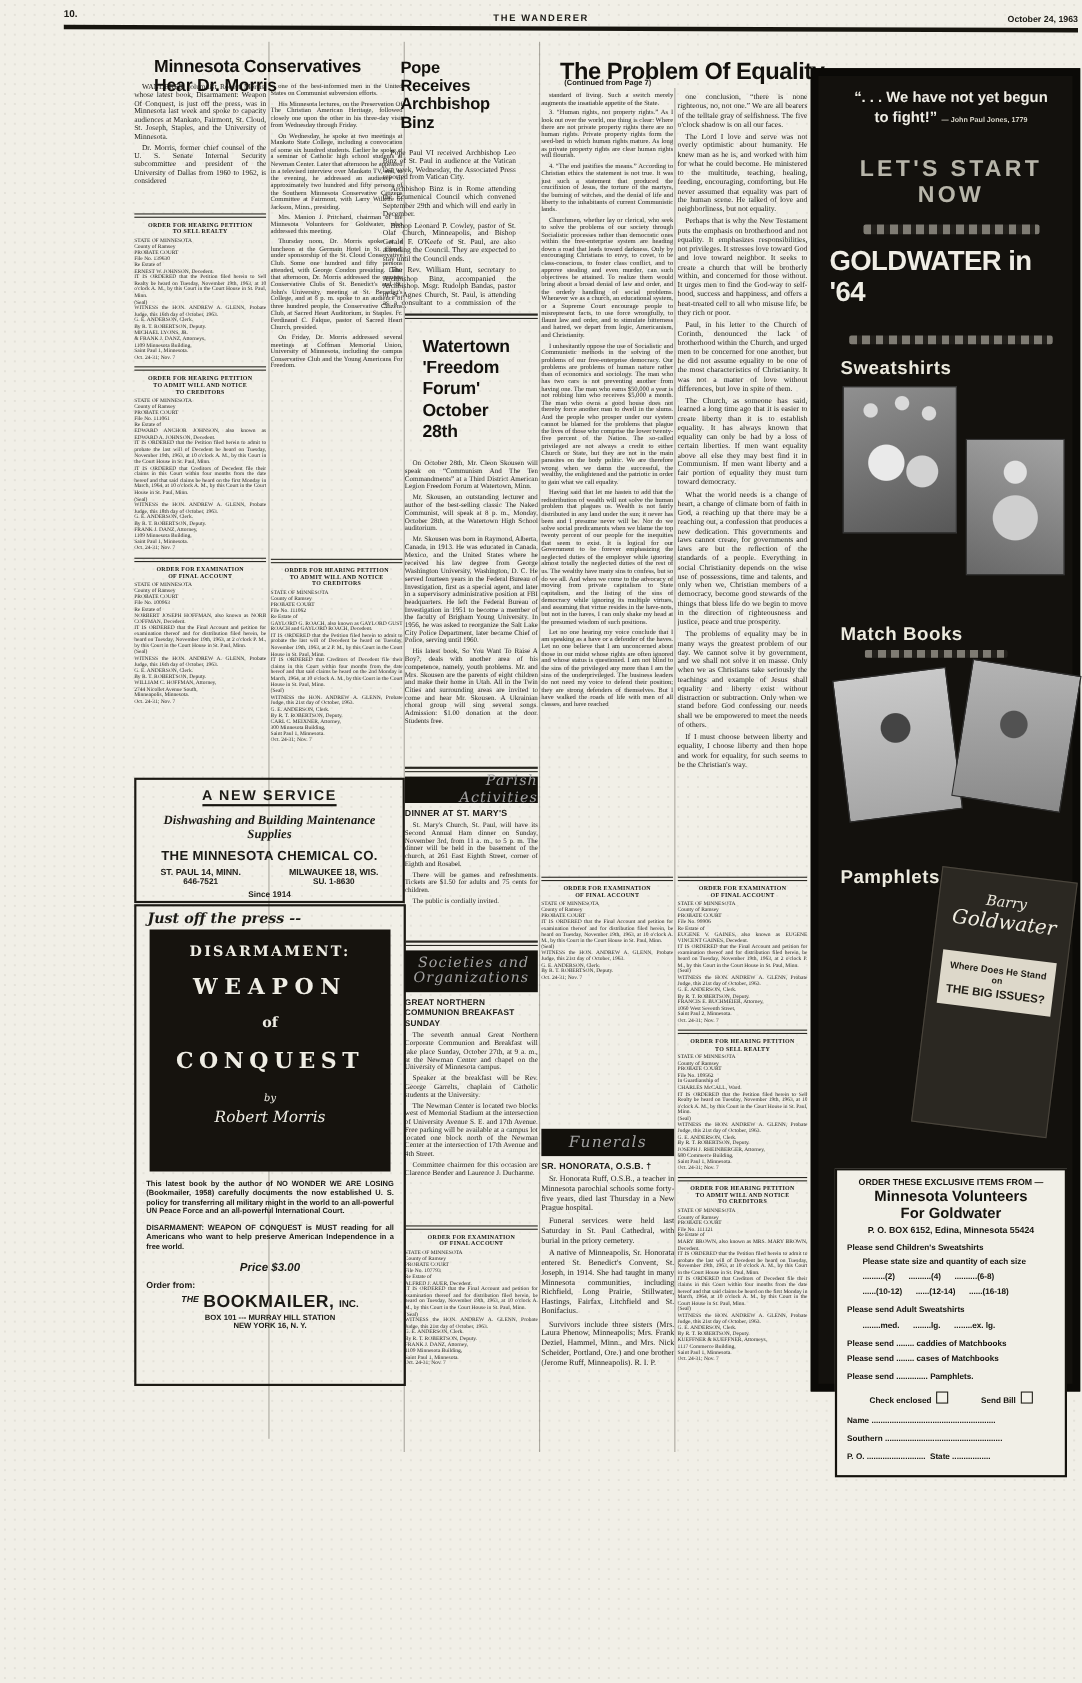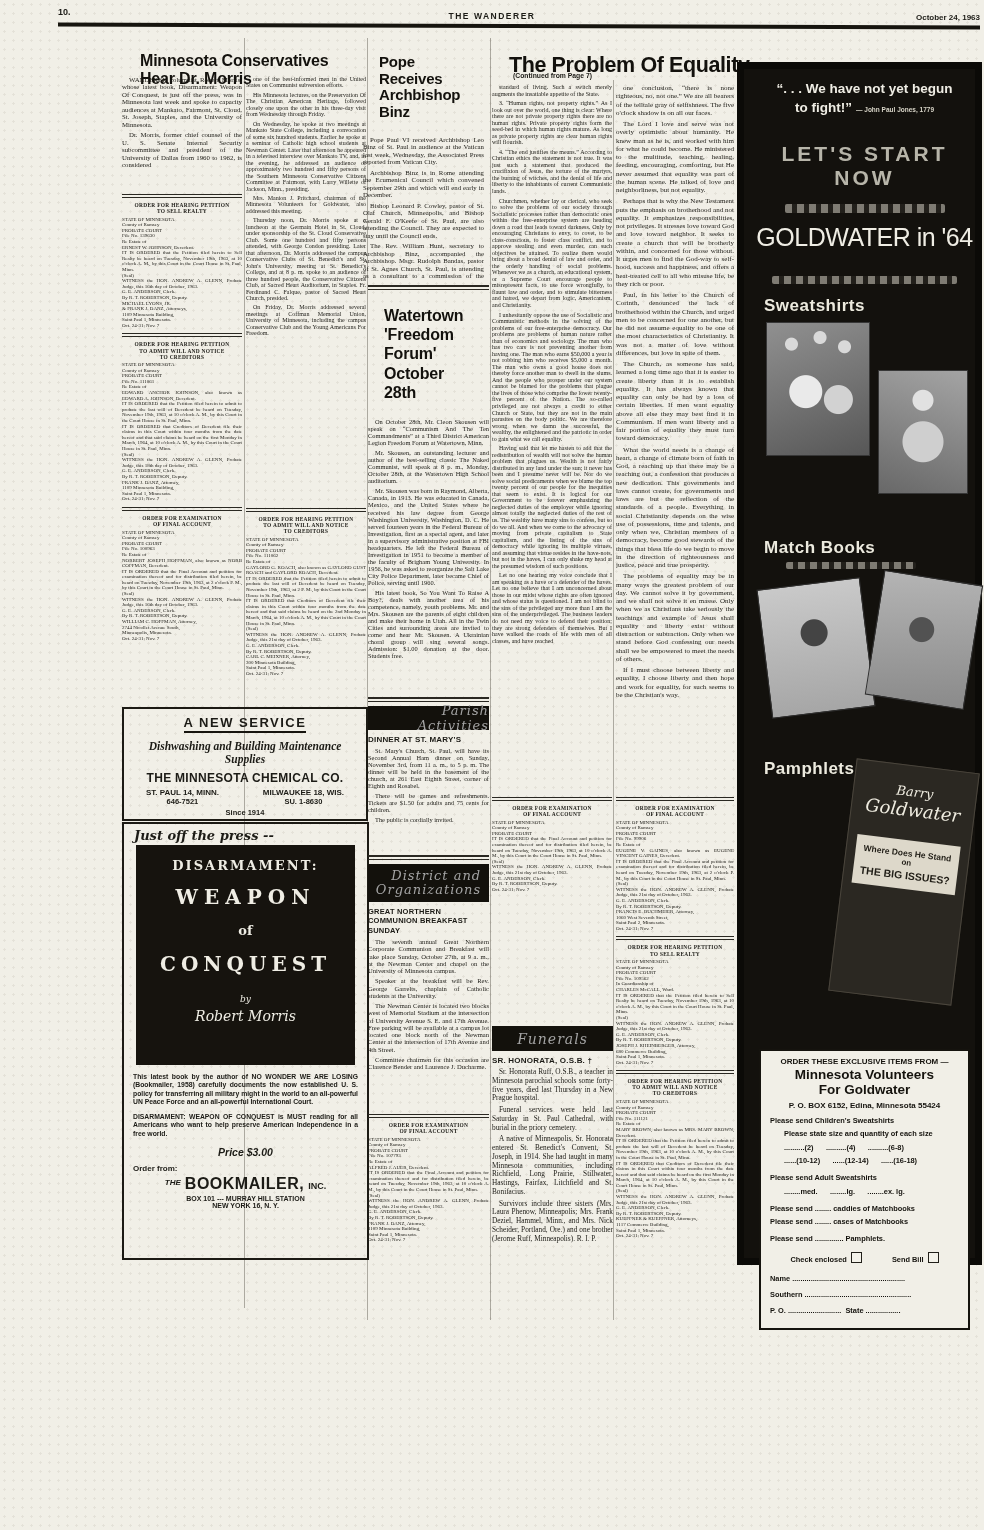--- a/index.html
+++ b/index.html
@@ -184,21 +184,21 @@
     <div class="sans" style="margin:6px 0 0 9px;font-size:8px;font-weight:bold;">Order from:</div>
     <div style="text-align:center;margin-top:2px;">
       <span class="sans" style="font-size:8px;font-weight:bold;font-style:italic;vertical-align:4px;">THE</span>
       <span class="sans" style="font-size:16px;font-weight:bold;letter-spacing:.5px;">BOOKMAILER,</span>
       <span class="sans" style="font-size:9px;font-weight:bold;">INC.</span>
     </div>
     <div class="sans" style="text-align:center;font-size:7px;font-weight:bold;margin-top:2px;">BOX 101 --- MURRAY HILL STATION</div>
     <div class="sans" style="text-align:center;font-size:7px;font-weight:bold;">NEW YORK 16, N. Y.</div>
   </div>
 
-  <div class="abs" style="left:363px;top:38px;width:121px;height:242px;overflow:hidden;">
+  <div class="abs" style="left:348px;top:38px;width:121px;height:242px;overflow:hidden;">
     <h2 class="hl" style="font-size:15px;">Pope Receives
 Archbishop Binz</h2>
     <div class="colbody" style="font-size:6.8px;line-height:1.1;margin-top:4px;">
         <p class="bp">Pope Paul VI received Archbishop Leo Binz of St. Paul in audience at the Vatican last week, Wednesday, the Associated Press reported from Vatican City.</p>
         <p class="bp">Archbishop Binz is in Rome attending the Ecumenical Council which convened September 29th and which will end early in December.</p>
         <p class="bp">Bishop Leonard P. Cowley, pastor of St. Olaf Church, Minneapolis, and Bishop Gerald F. O'Keefe of St. Paul, are also attending the Council. They are expected to stay until the Council ends.</p>
         <p class="bp">The Rev. William Hunt, secretary to Archbishop Binz, accompanied the Archbishop. Msgr. Rudolph Bandas, pastor of St. Agnes Church, St. Paul, is attending as a consultant to a commission of the Council.</p>
       </div>
   </div>
   <div class="abs" style="left:368px;top:282px;width:121px;height:410px;overflow:hidden;">
@@ -218,21 +218,21 @@
     <div class="secbox" style="height:24px;font-size:13px;">Parish Activities</div>
     <div class="subhead">DINNER AT ST. MARY'S</div>
     <div class="colbody" style="font-size:6.4px;line-height:1.1;">
         <p class="bp">St. Mary's Church, St. Paul, will have its Second Annual Ham dinner on Sunday, November 3rd, from 11 a. m., to 5 p. m. The dinner will be held in the basement of the church, at 261 East Eighth Street, corner of Eighth and Rosabel.</p>
         <p class="bp">There will be games and refreshments. Tickets are $1.50 for adults and 75 cents for children.</p>
         <p class="bp">The public is cordially invited.</p>
       </div>
   </div>
   <div class="abs" style="left:368px;top:852px;width:121px;height:258px;overflow:hidden;">
     <div class="drule"></div>
-    <div class="secbox" style="height:38px;font-size:13px;line-height:1.1;">District and
+    <div class="secbox" style="height:38px;font-size:13px;line-height:1.1;">Societies and
 Organizations</div>
     <div class="subhead" style="font-size:7.5px;line-height:1.25;">GREAT NORTHERN
 COMMUNION BREAKFAST
 SUNDAY</div>
     <div class="colbody" style="font-size:6.6px;line-height:1.1;">
         <p class="bp">The seventh annual Great Northern Corporate Communion and Breakfast will take place Sunday, October 27th, at 9 a. m., at the Newman Center and chapel on the University of Minnesota campus.</p>
         <p class="bp">Speaker at the breakfast will be Rev. George Garrelts, chaplain of Catholic students at the University.</p>
         <p class="bp">The Newman Center is located two blocks west of Memorial Stadium at the intersection of University Avenue S. E. and 17th Avenue. Free parking will be available at a campus lot located one block north of the Newman Center at the intersection of 17th Avenue and 4th Street.</p>
         <p class="bp">Committee chairmen for this occasion are Clarence Bender and Laurence J. Ducharme.</p>
       </div>
@@ -371,21 +371,21 @@
   <div class="abs gold" style="left:737px;top:62px;width:245px;height:1203px;padding-left:10px;">
     <div style="text-align:center;margin-top:12px;">
       <div class="sans" style="font-size:13.5px;font-weight:bold;">“. . . We have not yet begun</div>
       <div style="margin-top:2px;">
         <span class="sans" style="font-size:13.5px;font-weight:bold;">to fight!”</span>
         <span class="sans" style="font-size:6.5px;font-weight:bold;color:#d8d5c8;">— John Paul Jones, 1779</span>
       </div>
     </div>
     <div class="sans" style="margin-top:26px;text-align:center;font-size:21px;font-weight:bold;letter-spacing:3px;color:#dcd9cc;opacity:.82;filter:blur(.35px);">LET'S START NOW</div>
     <div class="distress" style="margin:14px auto 0 auto;width:160px;height:9px;"></div>
-    <div class="sans" style="margin-top:10px;text-align:center;font-size:25px;font-weight:normal;letter-spacing:-.5px;">GOLDWATER in '64</div>
+    <div class="sans" style="margin-top:10px;text-align:left;font-size:25px;font-weight:bold;letter-spacing:-.5px;">GOLDWATER in '64</div>
     <div class="distress" style="margin:24px auto 0 auto;width:185px;height:8px;"></div>
     <div class="wlabel" style="margin:12px 0 0 10px;">Sweatshirts</div>
     <div style="position:relative;height:200px;margin-top:6px;">
       <div class="photo" style="left:12px;top:0;width:102px;height:132px;border:1px solid #3a372f;background:
             radial-gradient(circle at 24% 16%, #ded9cd 6px, transparent 7px),
             radial-gradient(circle at 52% 11%, #ded9cd 6px, transparent 7px),
             radial-gradient(circle at 76% 18%, #ded9cd 6px, transparent 7px),
             radial-gradient(circle at 38% 52%, #efeae0 16px, transparent 17px),
             radial-gradient(circle at 70% 58%, #d8d2c5 14px, transparent 15px),
             linear-gradient(160deg,#978f82,#5d574c);"></div>
@@ -410,21 +410,21 @@
         <div style="font-family:'DejaVu Serif',serif;font-style:italic;font-size:13px;color:#efece0;padding-top:18px;">Barry</div>
         <div style="font-family:'DejaVu Serif',serif;font-style:italic;font-size:18px;color:#efece0;">Goldwater</div>
         <div style="margin:20px auto 0 auto;width:96px;background:#ddd8ca;color:#211e17;padding:8px 4px;">
           <div class="sans" style="font-size:8.5px;font-weight:bold;">Where Does He Stand</div>
           <div class="sans" style="font-size:8px;font-weight:bold;">on</div>
           <div class="sans" style="font-size:10.5px;font-weight:bold;margin-top:2px;">THE BIG ISSUES?</div>
         </div>
       </div>
     </div>
 
-    <div style="margin:32px 5px 0 5px;background:#f1efe7;color:#15130e;border:2px solid #15130e;padding:6px 9px 8px 9px;">
+    <div style="margin:16px 5px 0 5px;background:#f1efe7;color:#15130e;border:2px solid #15130e;padding:6px 9px 8px 9px;">
       <div class="sans" style="text-align:center;font-size:8px;font-weight:bold;">ORDER THESE EXCLUSIVE ITEMS FROM —</div>
       <div class="sans pre" style="text-align:center;font-size:13.5px;font-weight:bold;line-height:1.1;margin-top:2px;">Minnesota Volunteers
 For Goldwater</div>
       <div class="sans" style="text-align:center;font-size:8px;font-weight:bold;margin:3px 0 6px 0;">P. O. BOX 6152, Edina, Minnesota 55424</div>
       <div class="formline">Please send Children's Sweatshirts</div>
       <div class="formline" style="margin-left:14px;">Please state size and quantity of each size</div>
       <div class="formline prewrap" style="margin-left:14px;">..........(2)      ..........(4)      ..........(6-8)</div>
       <div class="formline prewrap" style="margin-left:14px;">......(10-12)      ......(12-14)      ......(16-18)</div>
       <div class="formline" style="margin-top:8px;">Please send Adult Sweatshirts</div>
       <div class="formline prewrap" style="margin-left:14px;">........med.      ........lg.      ........ex. lg.</div>

